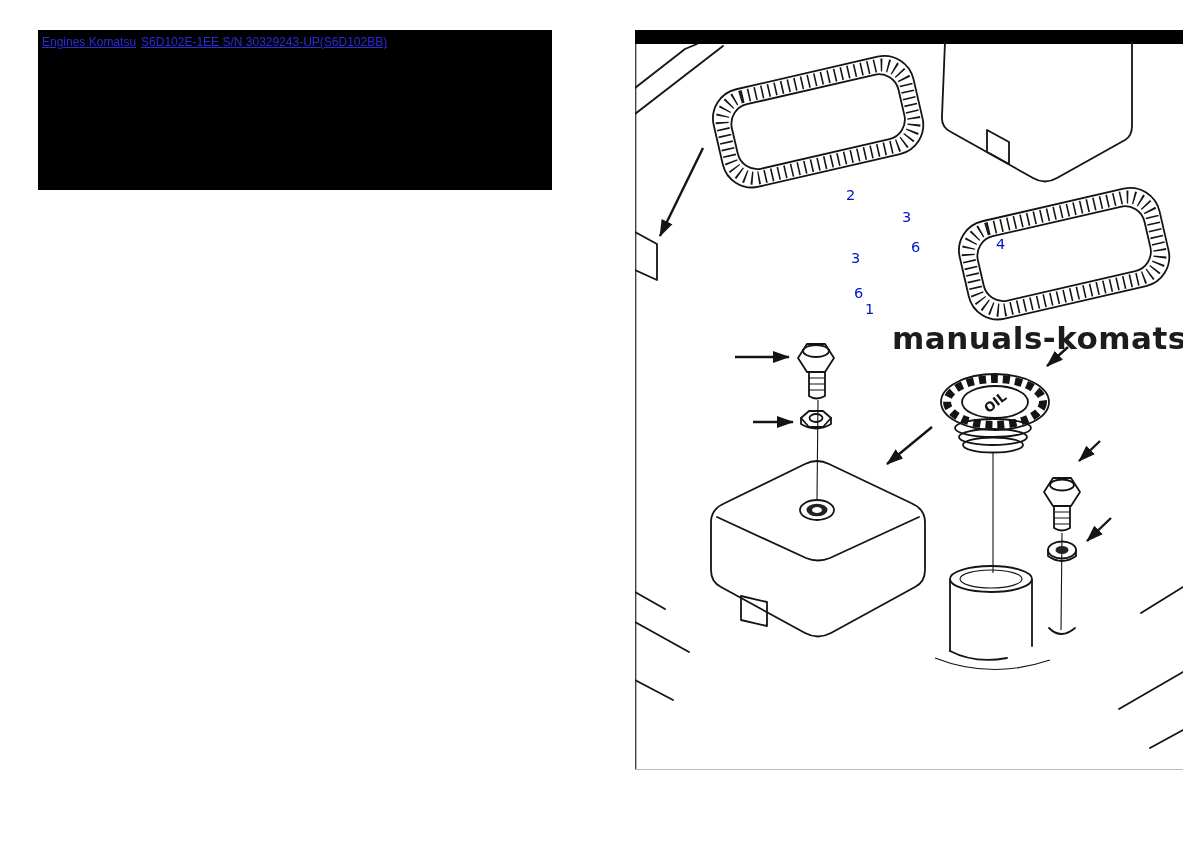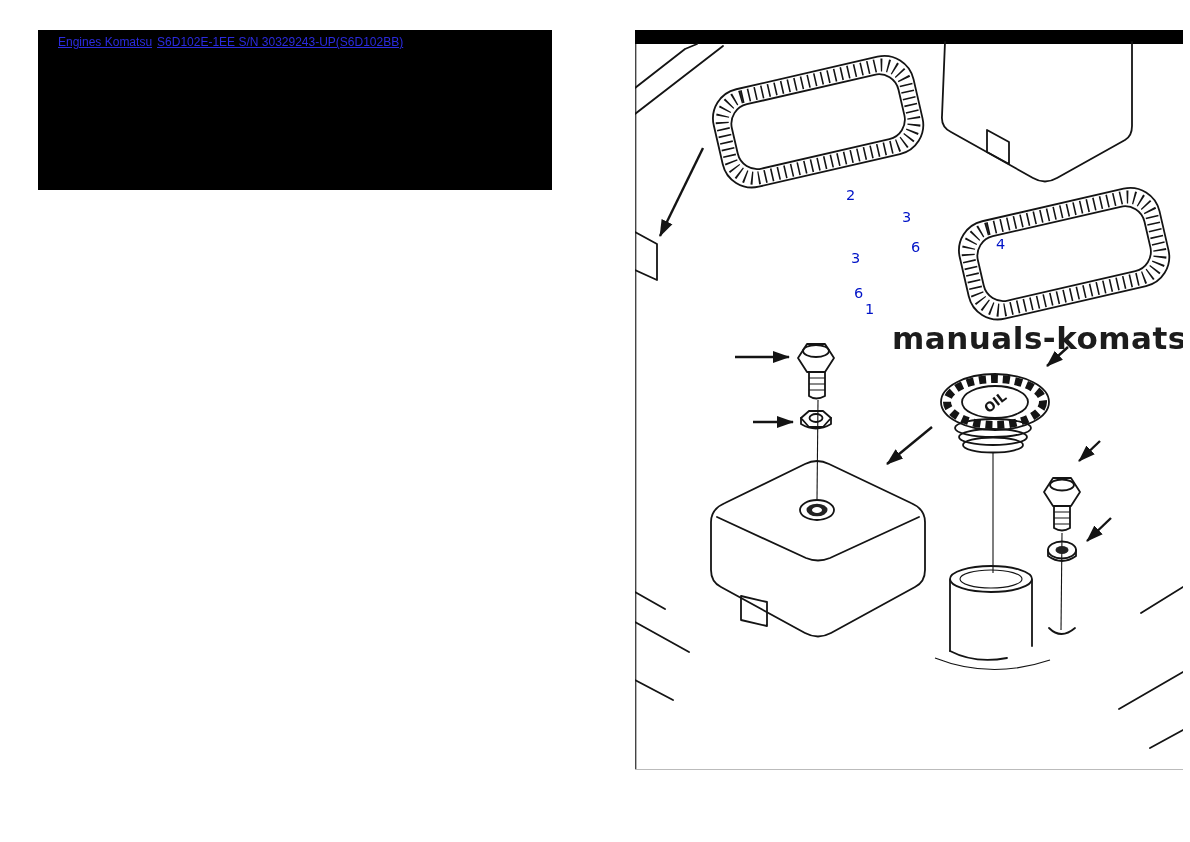--- a/index.html
+++ b/index.html
@@ -3,21 +3,21 @@
 <meta charset="utf-8">
 <style>
   html,body{margin:0;padding:0;}
   body{
     width:1190px;height:842px;position:relative;overflow:hidden;
     background:#ffffff;font-family:"Liberation Sans",sans-serif;
   }
   
   .link-panel{
     position:absolute;left:38px;top:30px;width:514px;height:160px;
-    background:#000000;box-sizing:border-box;padding:5px 20px;
+    background:#000000;box-sizing:border-box;padding:5px 4px;
     font-size:12px;line-height:14px;white-space:nowrap;
   }
   .link-panel a{color:#2b2bdf;text-decoration:underline;cursor:pointer;}
   .link-panel a + a{margin-left:5px;}
   
   .diagram{
     position:absolute;left:635px;top:30px;width:548px;height:742px;
   }
   svg{display:block;}
   .ln{stroke:#141414;stroke-width:1.8;fill:none;stroke-linecap:round;stroke-linejoin:round;}

